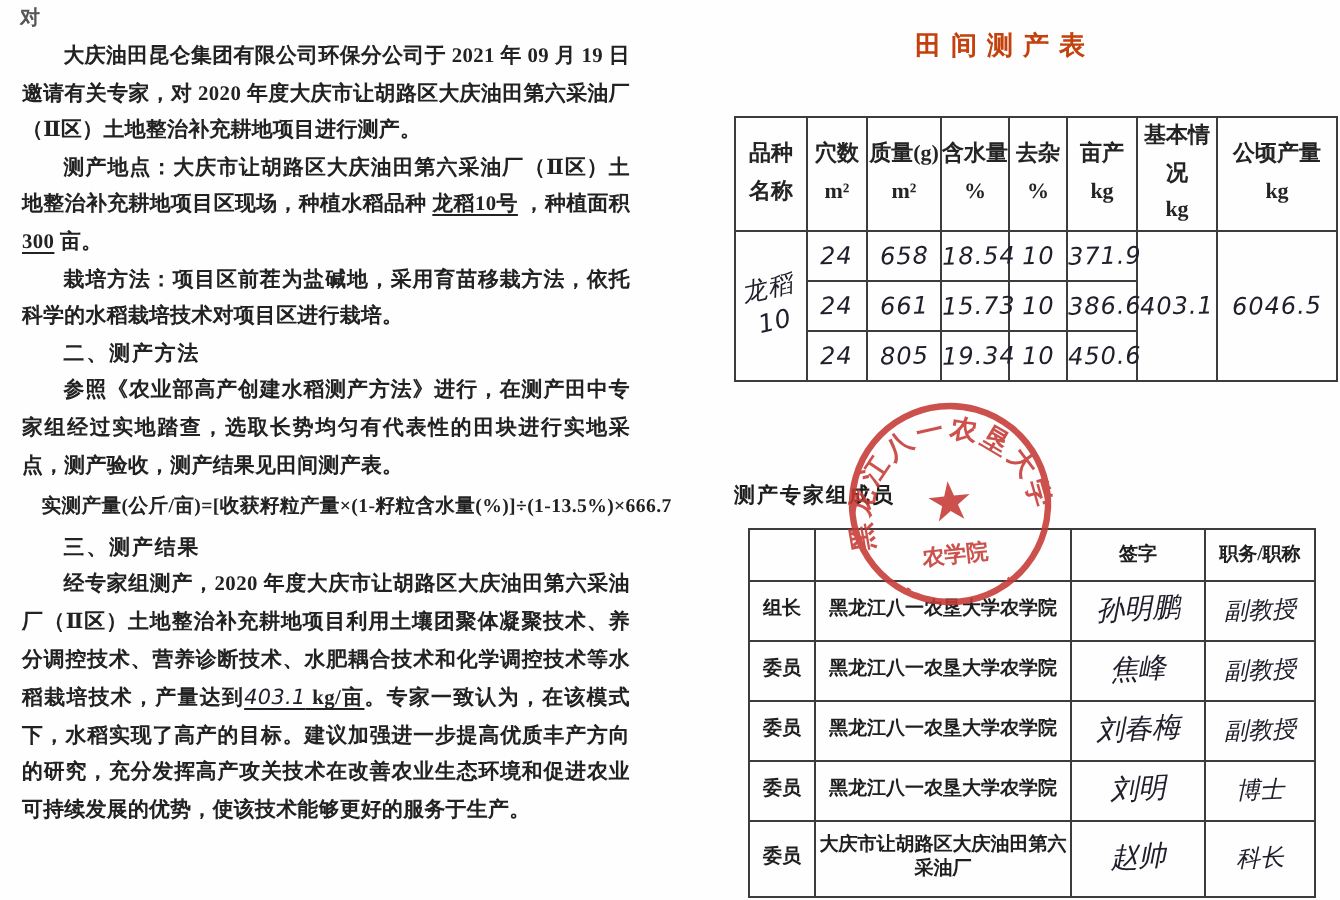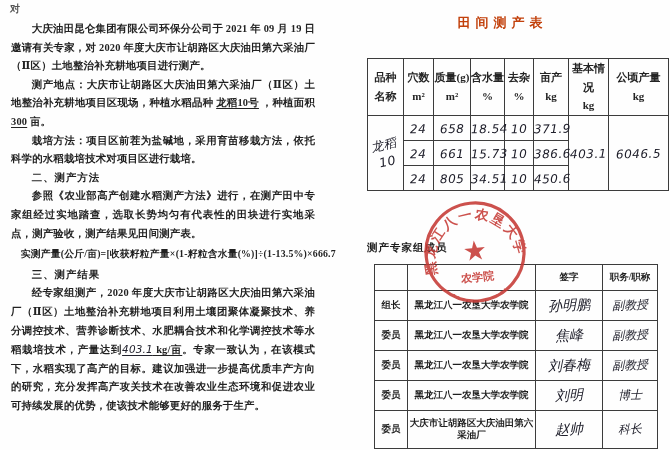--- a/index.html
+++ b/index.html
@@ -154,21 +154,21 @@
       <tr>
         <td><span class="hw">24</span></td>
         <td><span class="hw">661</span></td>
         <td><span class="hw">15.73</span></td>
         <td><span class="hw">10</span></td>
         <td><span class="hw">386.6</span></td>
       </tr>
       <tr>
         <td><span class="hw">24</span></td>
         <td><span class="hw">805</span></td>
-        <td><span class="hw">34.51</span></td>
+        <td><span class="hw">19.34</span></td>
         <td><span class="hw">10</span></td>
         <td><span class="hw">450.6</span></td>
       </tr>
     </tbody>
       </table>
 
     <div class="experts-label">测产专家组成员</div>
 
     <table class="stable">
       <colgroup>

